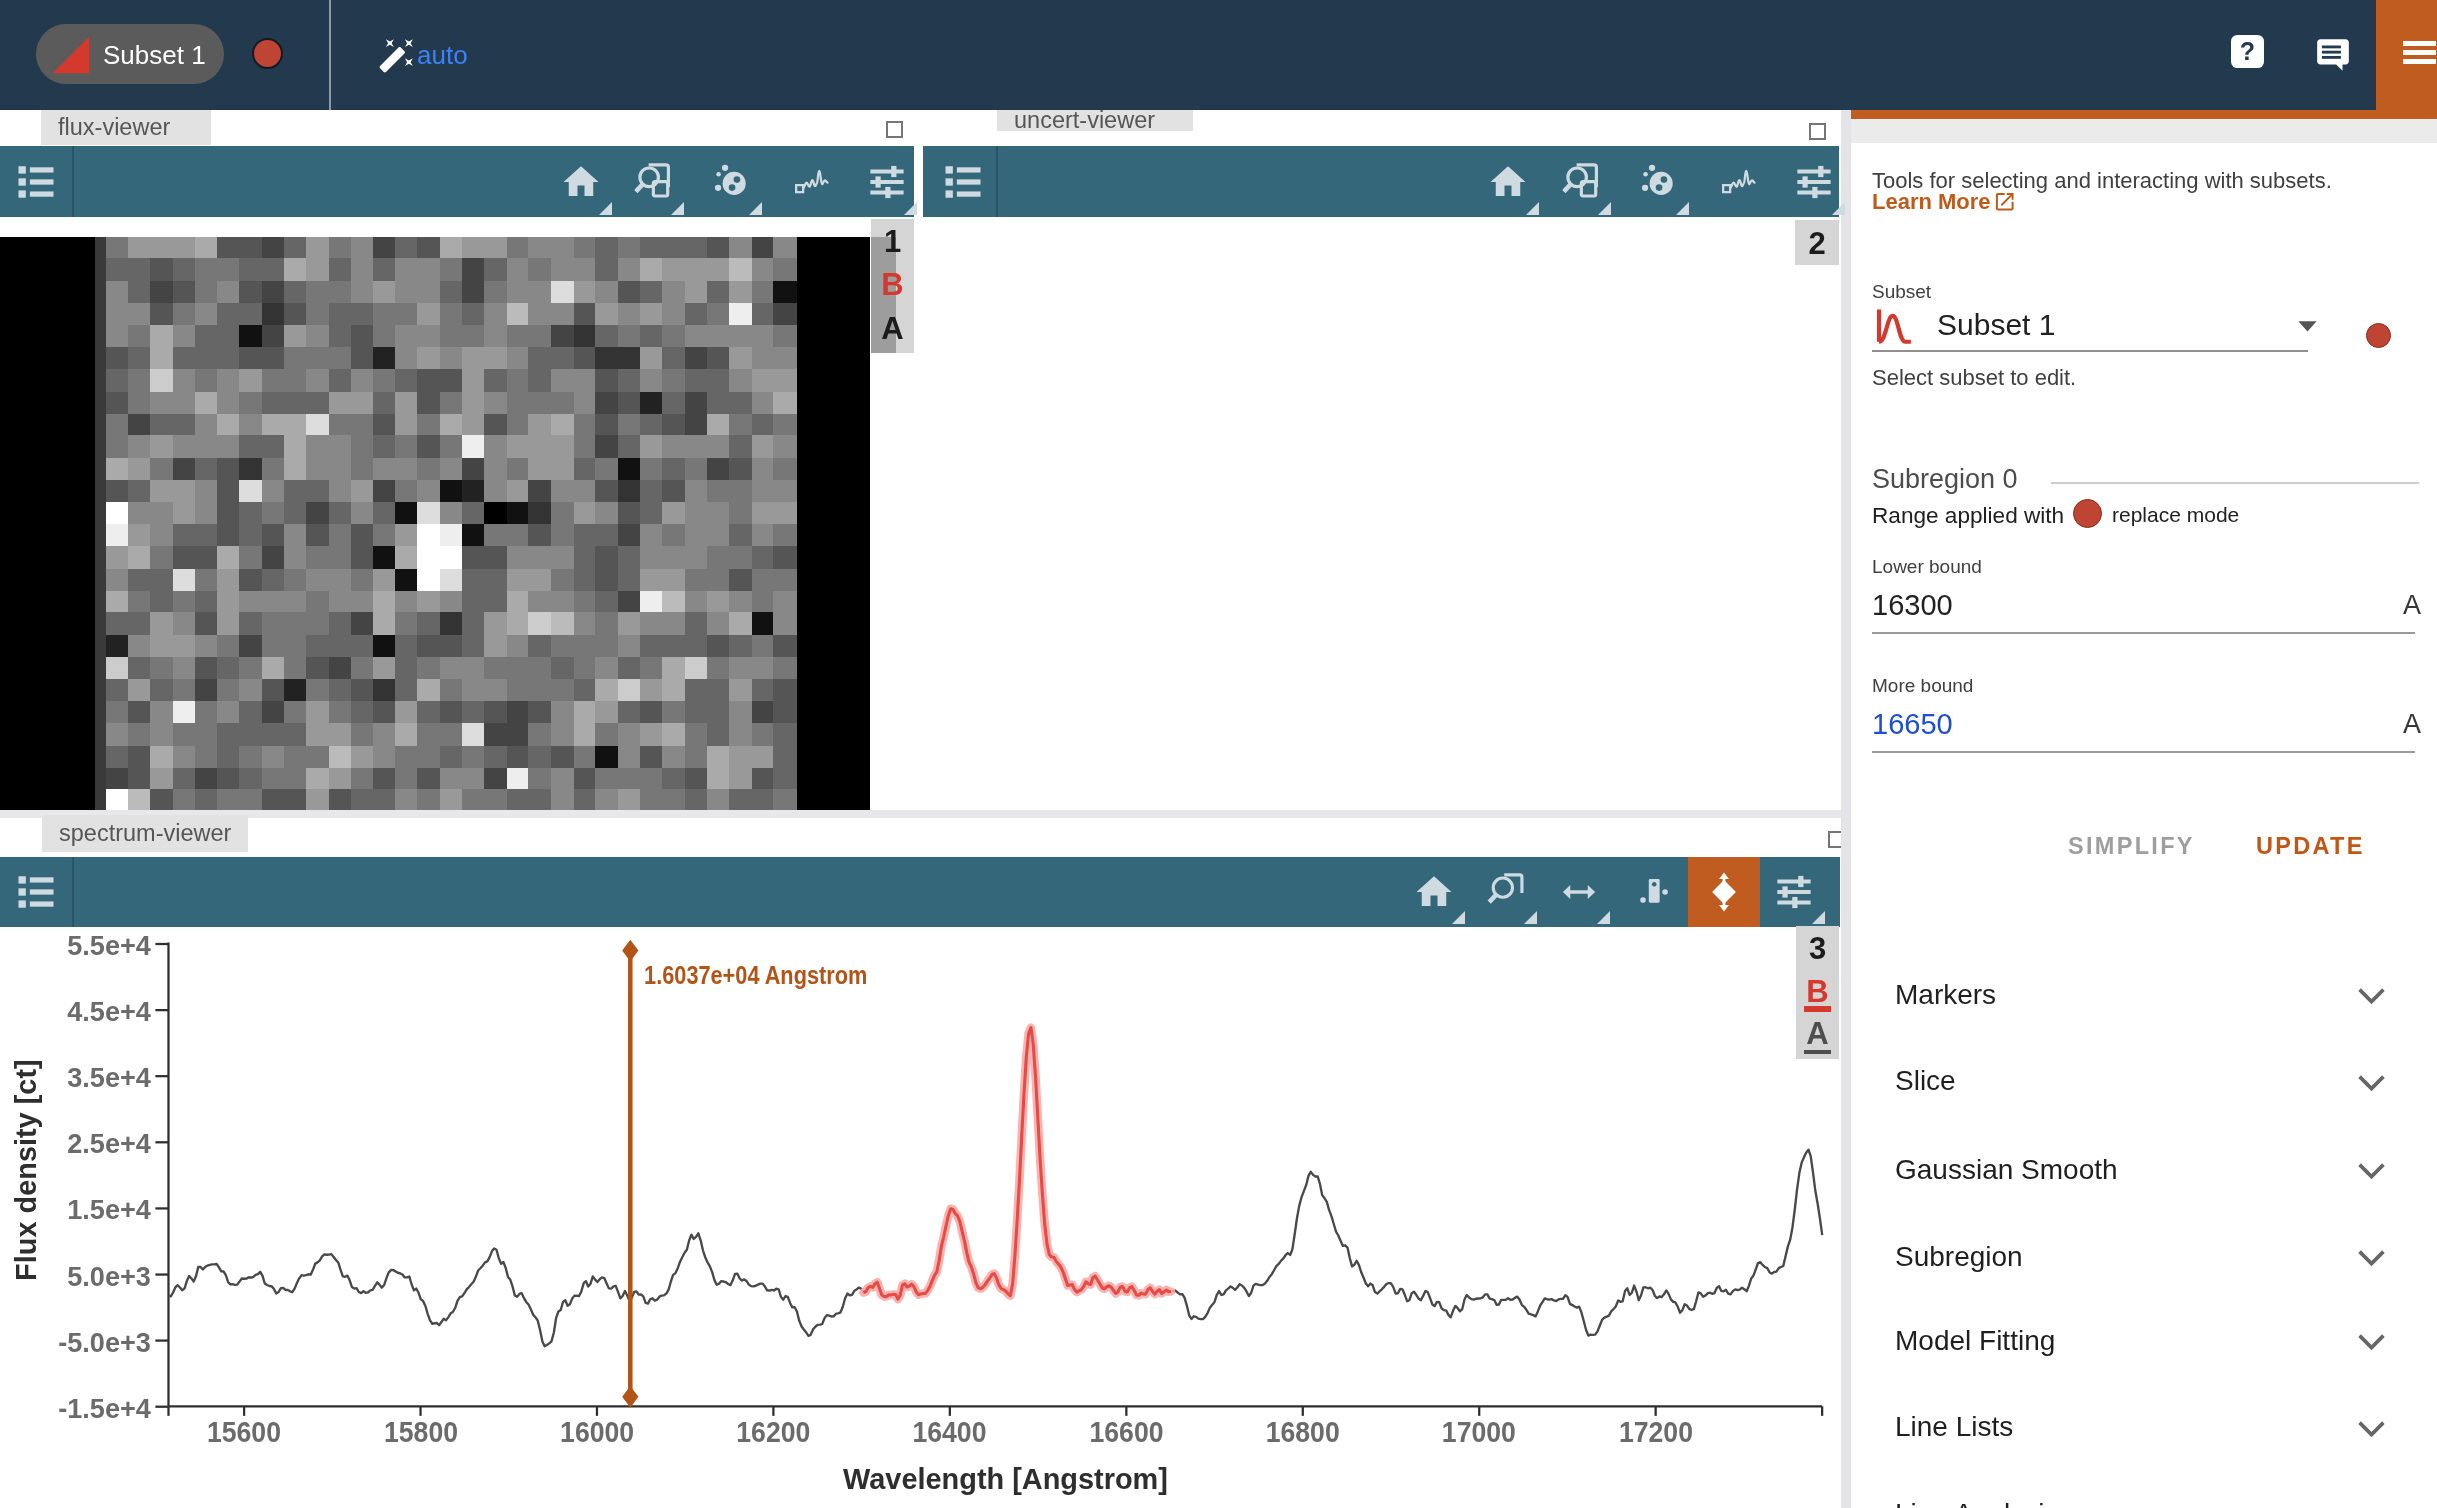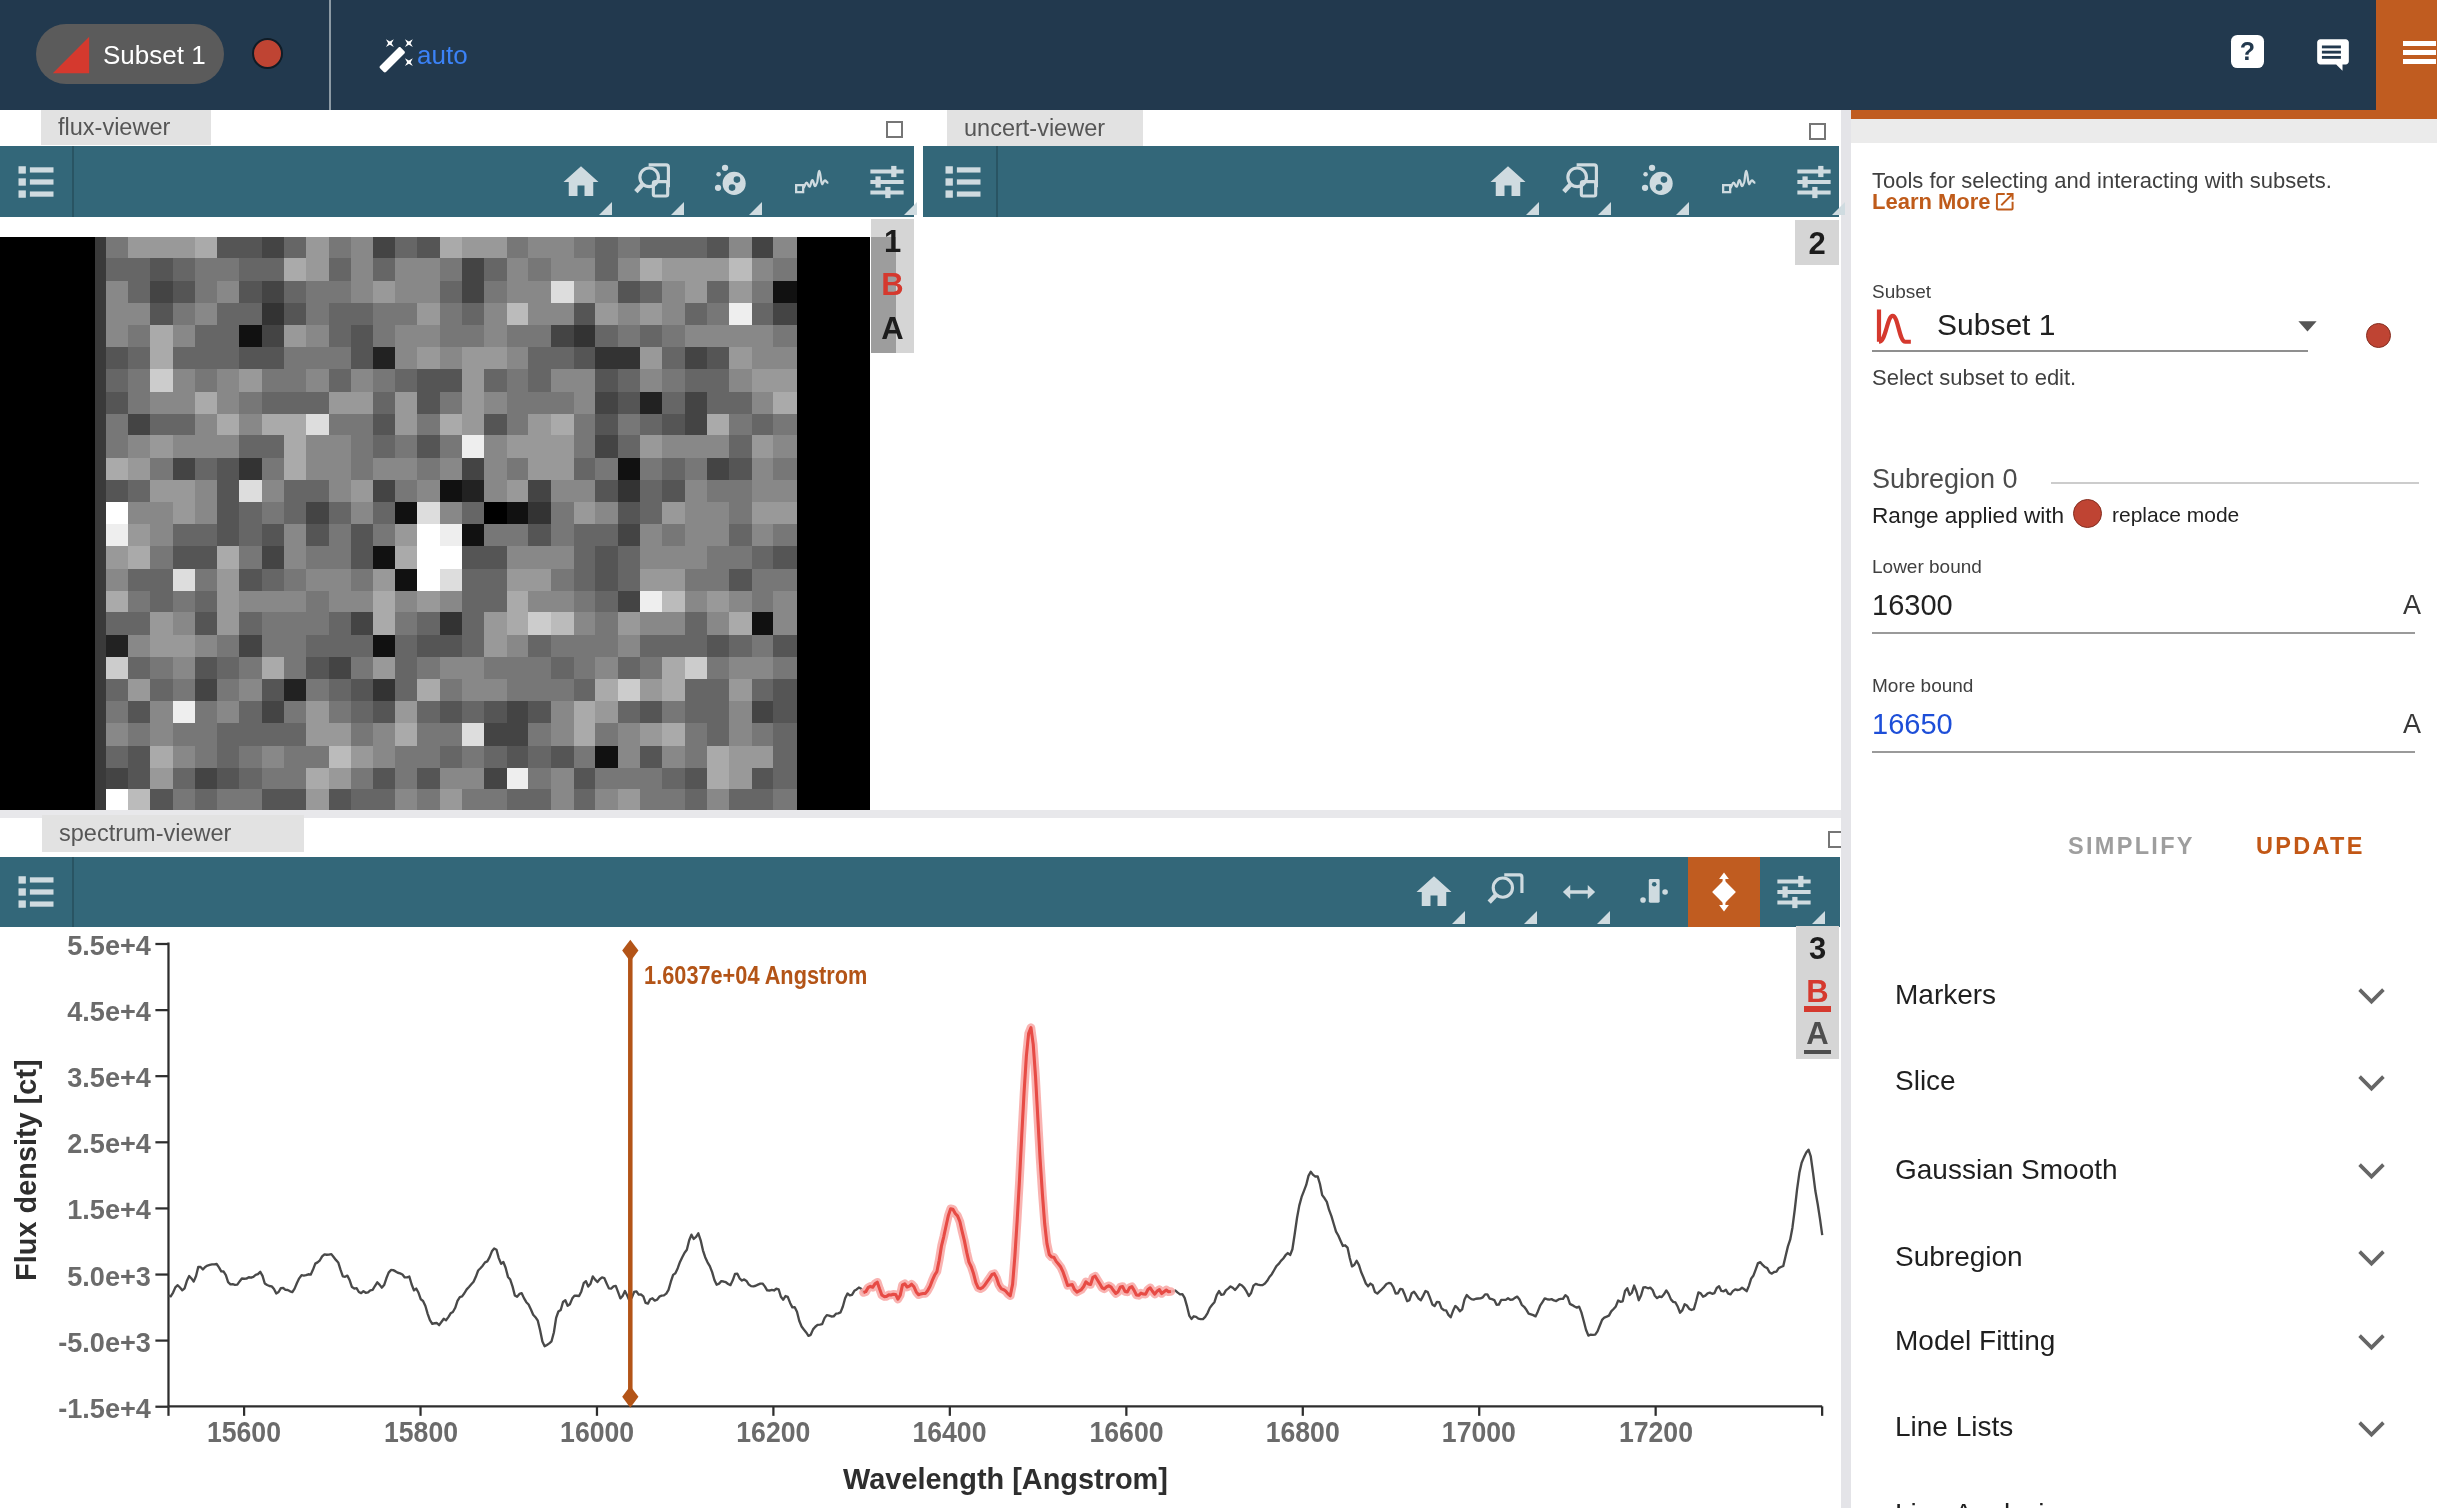--- a/index.html
+++ b/index.html
@@ -864,29 +864,29 @@
     <rect x="856" y="874" width="26" height="26" fill="#777"></rect>
   </svg>
 <div class="abs" style="left:0;top:810px;width:1841px;height:8.1px;background:#e8e8eb"></div>
 
 <div class="badgeL" style="left:871px;top:219px;width:43px;height:134px"></div>
 <div class="badgeD" style="left:871px;top:237px;width:25px;height:116px"></div>
 <div class="blet" style="left:871px;top:224px;width:43px">1</div>
 <div class="blet" style="left:871px;top:267px;width:43px;color:#d5392e">B</div>
 <div class="blet" style="left:871px;top:311px;width:43px">A</div>
 
-<div class="tab" style="left:947px;top:110px;width:196px;height:36px">uncert-viewer</div>
+<div class="tab" style="left:997px;top:110px;width:196px;height:21px">uncert-viewer</div>
 <div class="maxbox" style="left:1809px;top:123px"></div>
 <div class="toolbar" style="left:923px;top:146px;width:916px">
   <div class="tbdiv" style="left:73px"></div>
 </div>
 <div class="badgeL" style="left:1795px;top:220px;width:44px;height:45px"></div>
 <div class="blet" style="left:1795px;top:226px;width:44px">2</div>
 
-<div class="tab" style="left:42px;top:815px;width:262px;height:37px">spectrum-viewer</div>
+<div class="tab" style="left:42px;top:815px;width:206px;height:37px">spectrum-viewer</div>
 <div class="maxbox" style="left:1828px;top:831px"></div>
 <div class="toolbar" style="left:0;top:857px;width:1840px;height:70px">
   <div class="tbdiv" style="left:72px"></div>
   <div class="abs" style="left:1688px;top:0;width:72px;height:70px;background:#c05c20"></div>
 </div>
 
 <svg class="abs" style="left:0;top:927px" width="1861" height="582" viewBox="0 1026 2060 644">
   <g stroke="#2e2e2e" stroke-width="2.5">
     <line x1="186.5" y1="1043" x2="186.5" y2="1556.5"></line>
     <line x1="186.5" y1="1556.5" x2="2017" y2="1556.5"></line>

